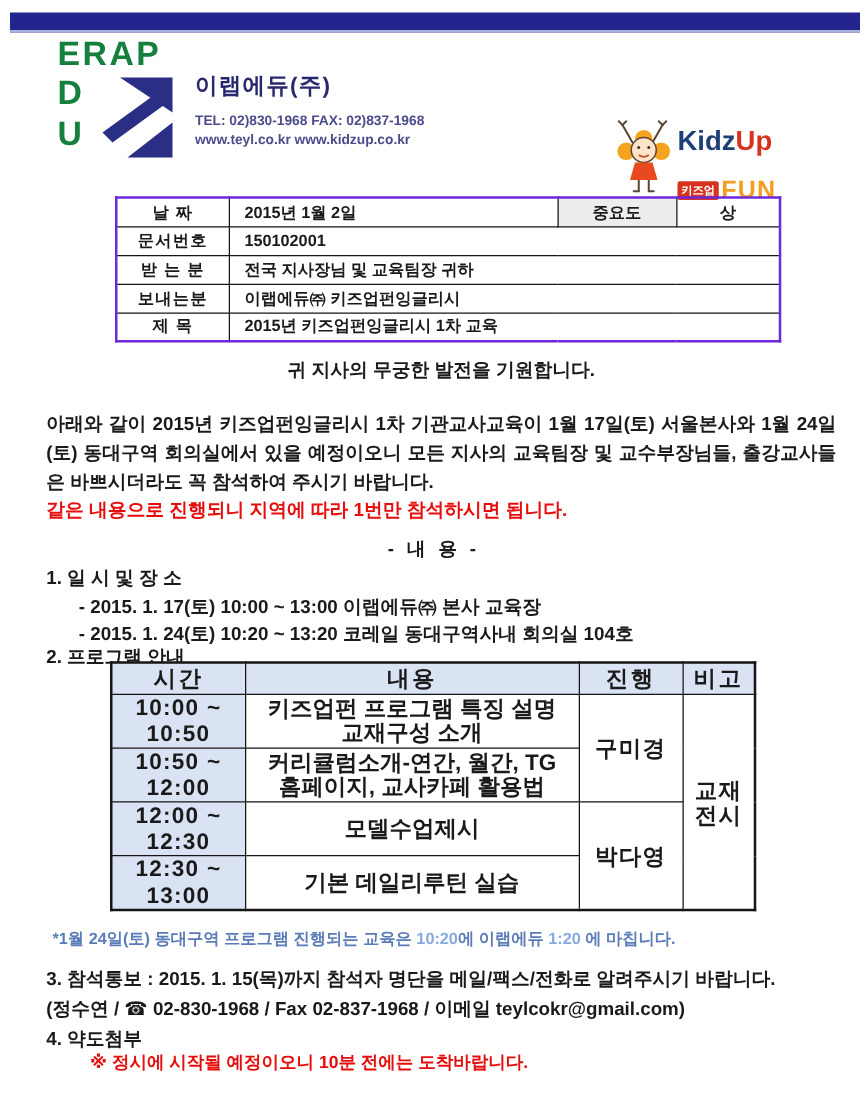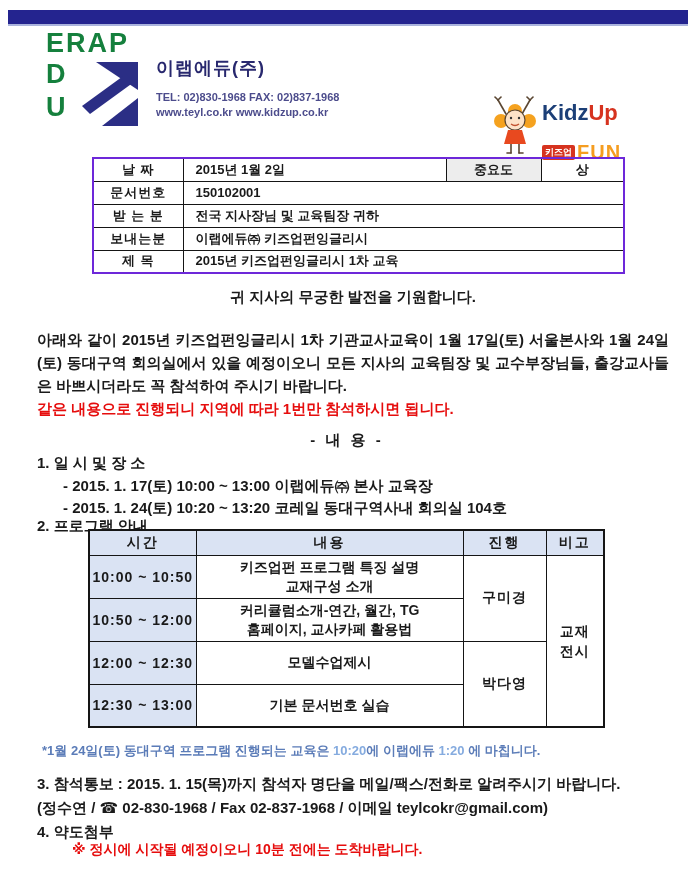--- a/index.html
+++ b/index.html
@@ -45,21 +45,21 @@
   .info-extra-value { text-align:center; }
   
   .abs { position:absolute; }
   .t15 { font-size:15px; line-height:23px; }
   .red { color:#e60d0d; }
   .justify { text-align:justify; }
   .center { text-align:center; }
   .preline { white-space:pre-line; }
   
   .prog-table { position:absolute; left:88px; top:529px; width:515px; border:2px solid #151515; table-layout:fixed; }
-  .prog-table th, .prog-table td { border:1px solid #151515; font-size:14px; }
+  .prog-table th, .prog-table td { border:1px solid #151515; font-size:18px; }
   .prog-table th { height:25px; background:#dae3f3; text-align:center; letter-spacing:2px; }
   .prog-time { height:43px; background:#dae3f3; text-align:center; letter-spacing:1px; }
   .prog-content { text-align:center; line-height:19px; }
   .prog-presenter { text-align:center; font-size:14px; letter-spacing:1px; }
   .prog-note { text-align:center; font-size:14px; line-height:20px; letter-spacing:1px; }
   
   .footnote { font-size:13px; color:#5b7cb8; letter-spacing:0px; }
   .fn-num { color:#85abdf; }
 </style>
 </head>
@@ -196,21 +196,21 @@
       <td class="prog-content preline">커리큘럼소개-연간, 월간, TG
 홈페이지, 교사카페 활용법</td>
     </tr>
     <tr>
       <td class="prog-time">12:00 ~ 12:30</td>
       <td class="prog-content preline">모델수업제시</td>
       <td class="prog-presenter" rowspan="2">박다영</td>
     </tr>
     <tr>
       <td class="prog-time">12:30 ~ 13:00</td>
-      <td class="prog-content preline">기본 문서번호 실습</td>
+      <td class="prog-content preline">기본 데일리루틴 실습</td>
     </tr>
   </tbody>
     </table>
 
   <div class="abs footnote" style="left:42px; top:742px; width:620px;">
     <span>*1월  24일(토) 동대구역 프로그램 진행되는 교육은 </span><span class="fn-num">10:20</span><span>에 이랩에듀 </span><span class="fn-num">1:20</span><span> 에  마칩니다.</span>
   </div>
 
   <div class="abs t15" style="left:37px; top:772px; width:640px;">3. 참석통보 : 2015. 1. 15(목)까지 참석자 명단을 메일/팩스/전화로 알려주시기 바랍니다.</div>
   <div class="abs t15" style="left:37px; top:796px; width:640px;">(정수연 / ☎ 02-830-1968 / Fax 02-837-1968 / 이메일 teylcokr@gmail.com)</div>

